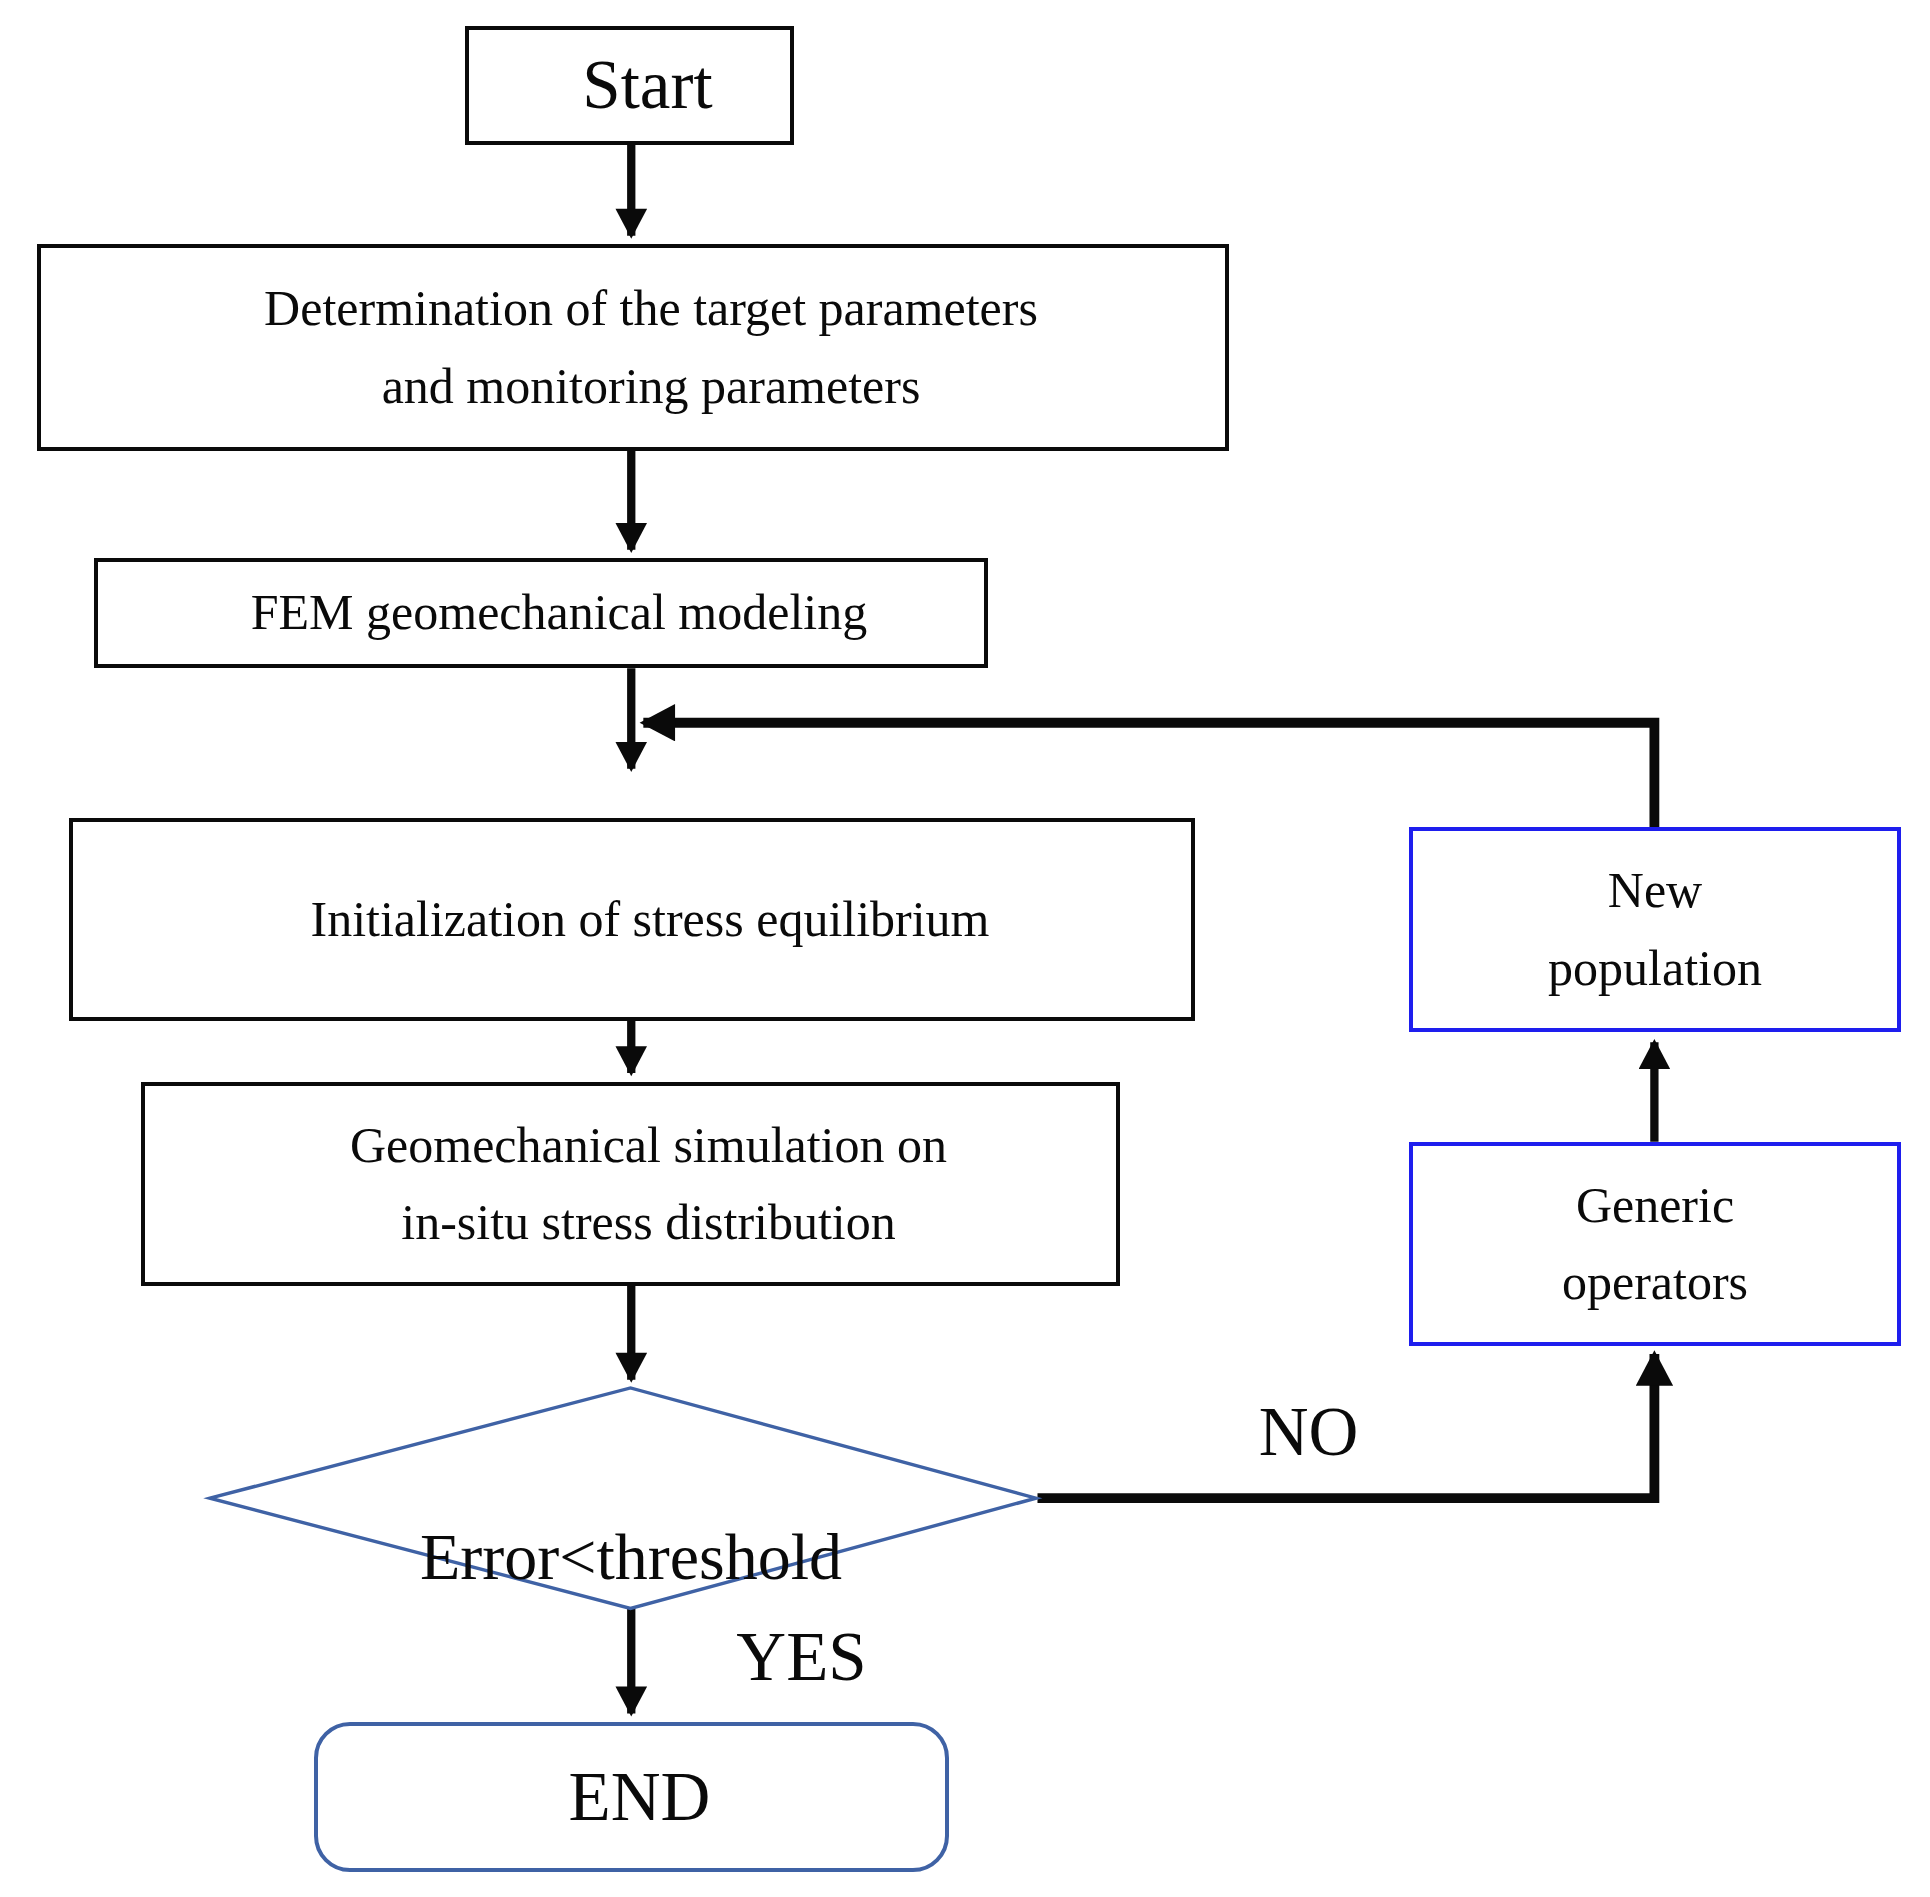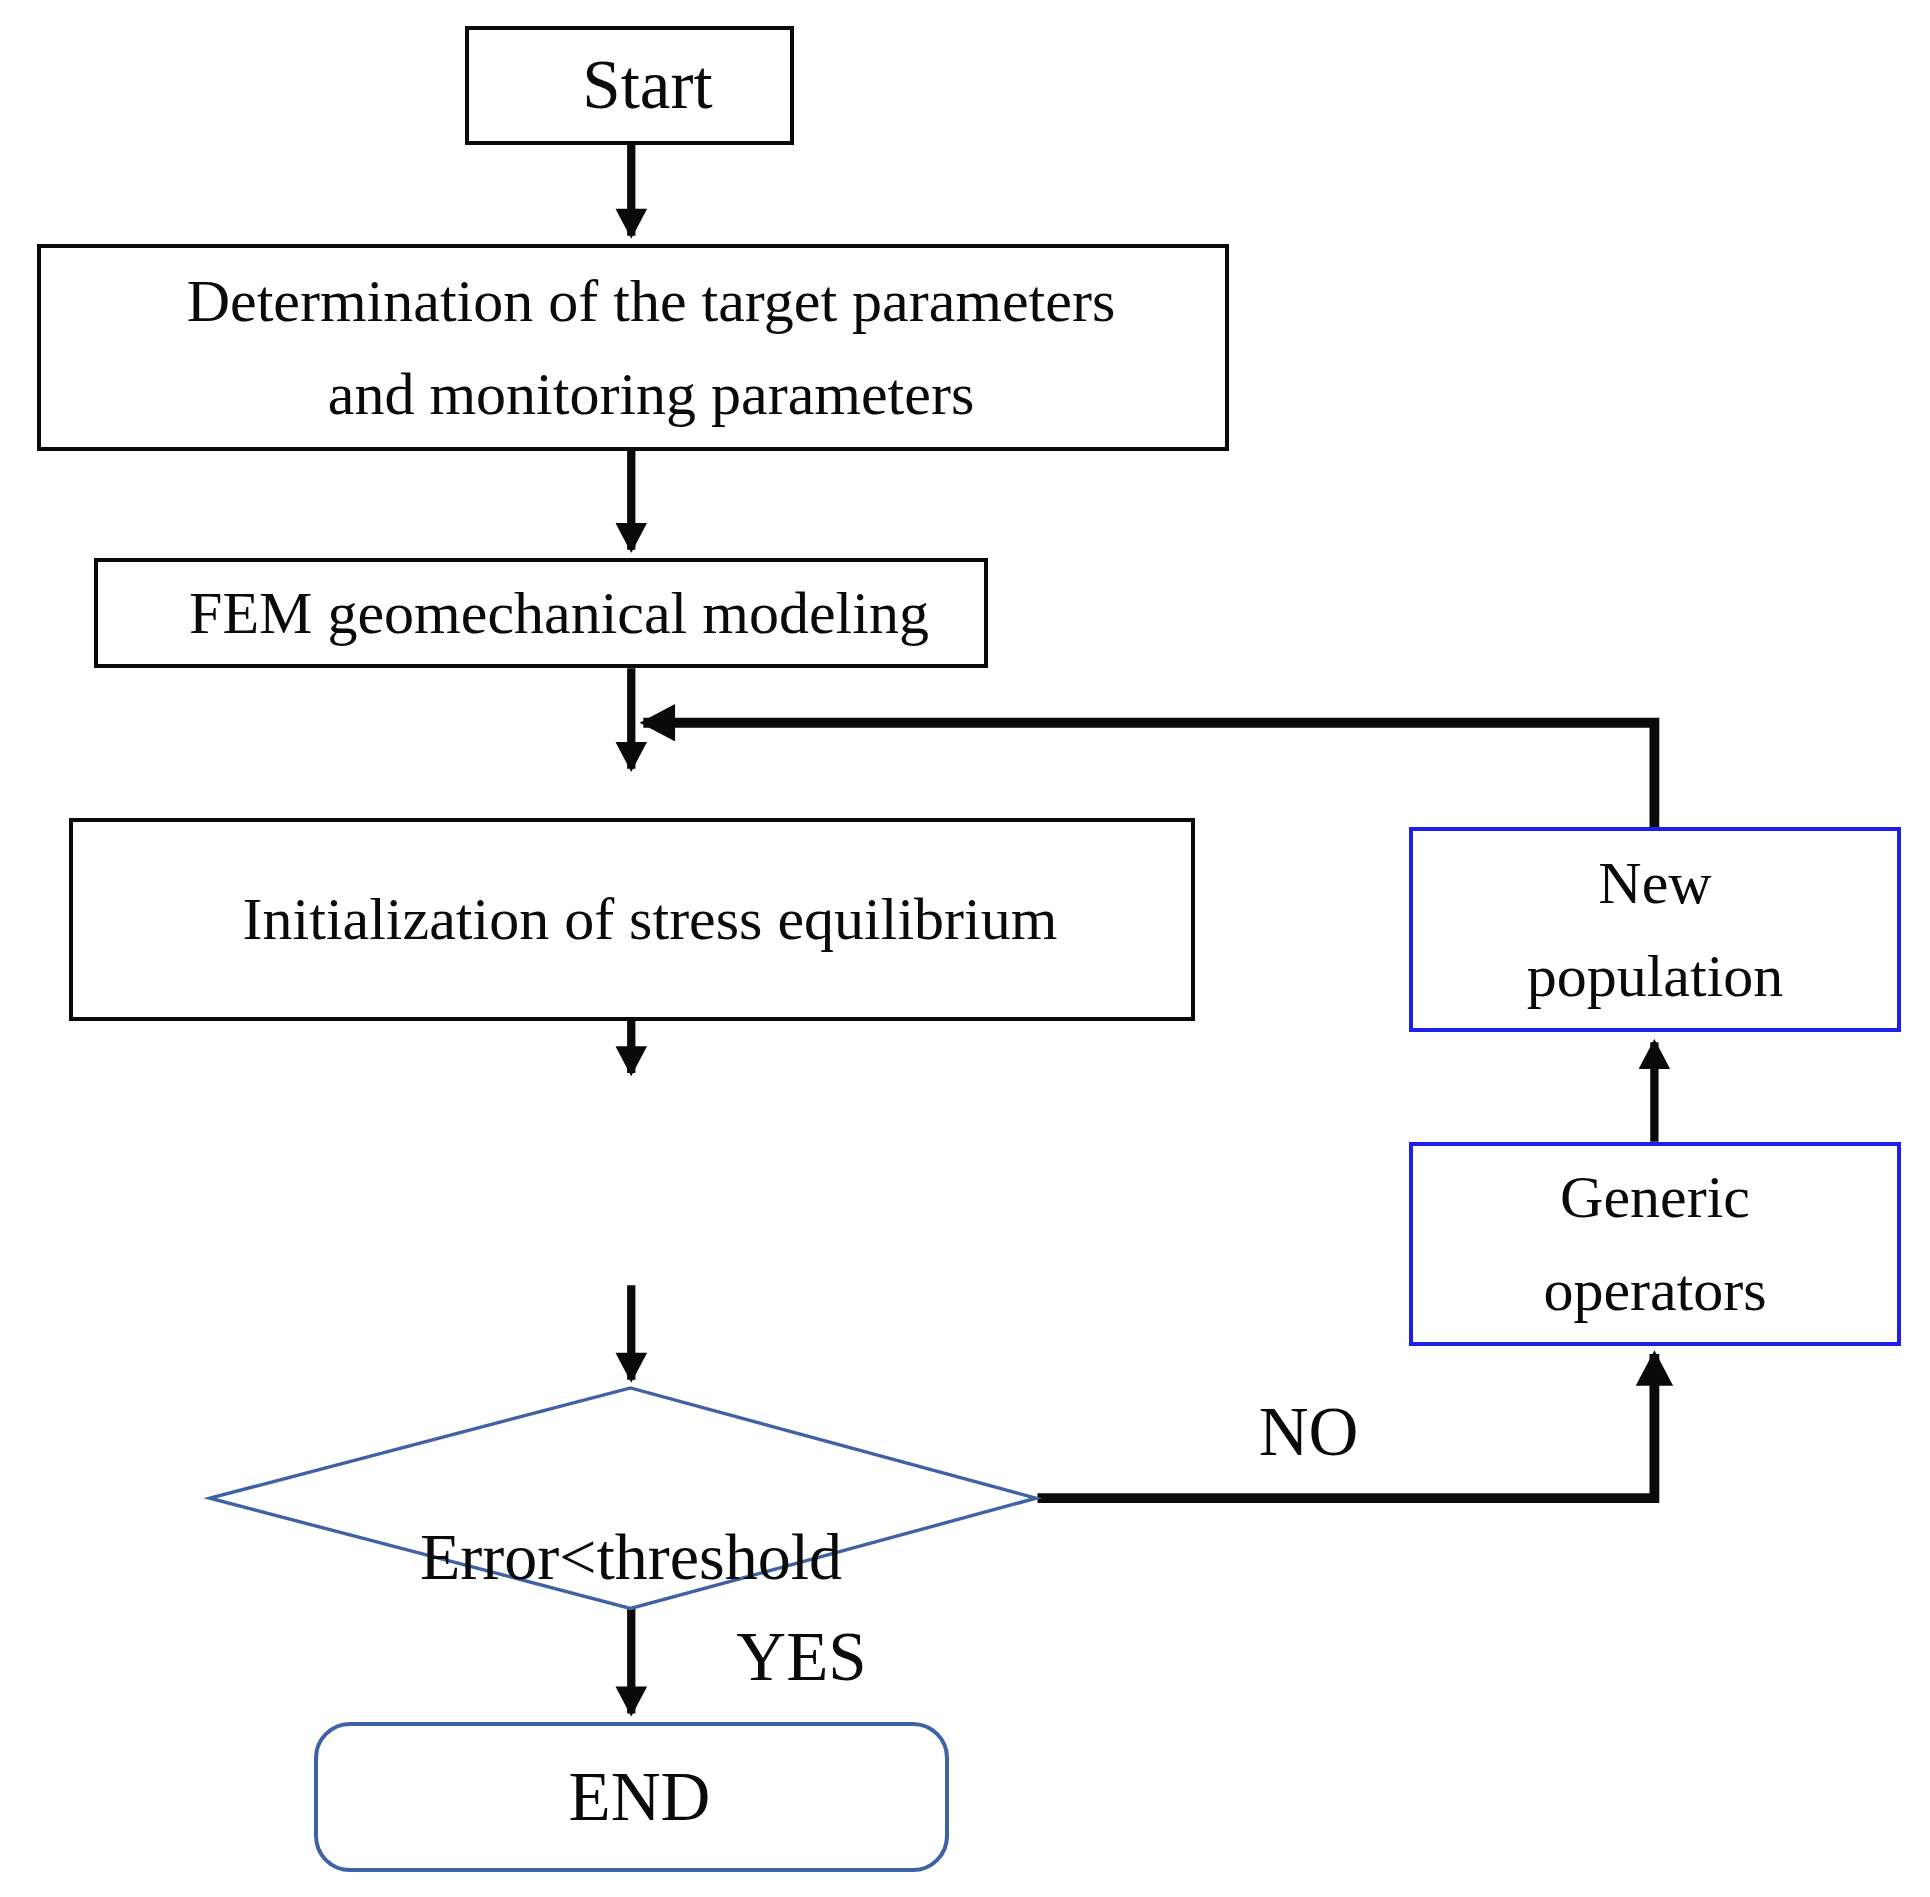--- a/index.html
+++ b/index.html
@@ -18,21 +18,21 @@
   }
   .node {
     position: absolute;
     box-sizing: border-box;
     display: flex;
     flex-direction: column;
     align-items: center;
     justify-content: center;
     text-align: center;
     background: #ffffff;
-    font-size: 60px;
+    font-size: 50px;
     line-height: 1.55;
   }
   .node span { display: block; white-space: nowrap; }
   .black-box { border: 4.5px solid #0a0a0a; padding-left: 36px; }
   .blue-box  { border: 4.5px solid #1e1eee; }
   .end-box   { border: 4.5px solid #3f62a5; border-radius: 36px; font-size: 69px; padding-left: 16px; }
   .start-box { font-size: 69px; }
   .decision-label {
     position: absolute;
     display: flex;
@@ -106,20 +106,24 @@
   </div>
 
   <div class="node black-box" id="node-fem">
     <span>FEM geomechanical modeling</span>
   </div>
 
   <div class="node black-box" id="node-init">
     <span>Initialization of stress equilibrium</span>
   </div>
 
+  <div class="node black-box" id="node-sim">
+    <span>Geomechanical simulation on</span>
+    <span>in-situ stress distribution</span>
+  </div>
 
   <div class="decision-label" id="node-decision-text">
     <span>Error&lt;threshold</span>
   </div>
 
   <div class="node blue-box" id="node-newpop">
     <span>New</span>
     <span>population</span>
   </div>
 

